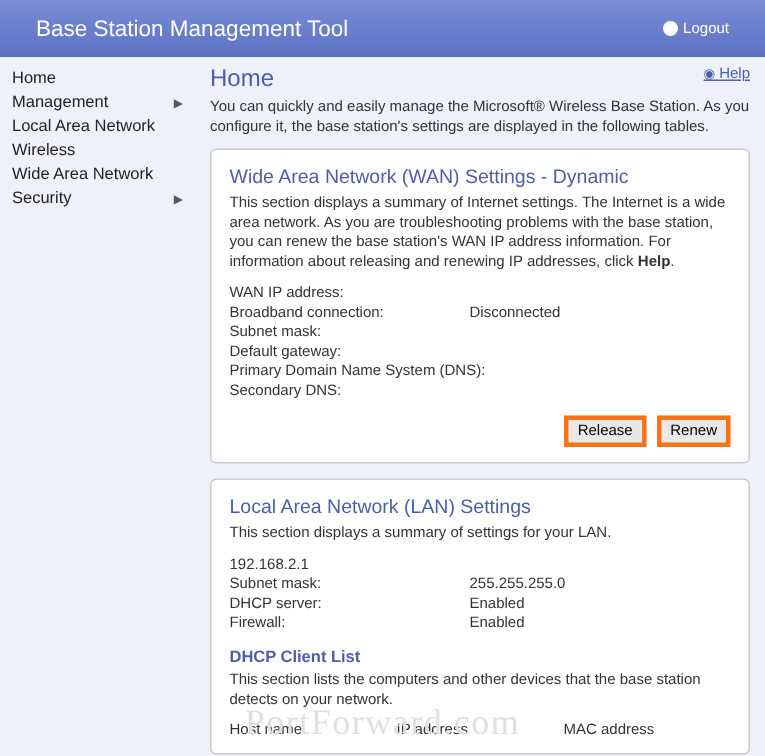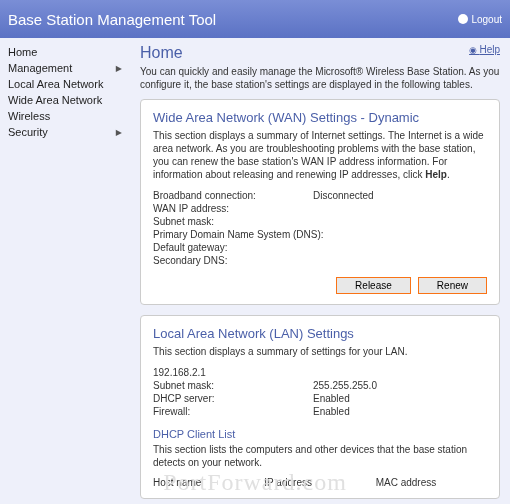--- a/index.html
+++ b/index.html
@@ -1,17 +1,17 @@
 <!DOCTYPE html>
 <html><head>
 <meta charset="utf-8">
 <style>
 *{margin:0;padding:0;box-sizing:border-box;font-family:Tahoma,Arial,sans-serif}
 body{width:510px;height:504px;background:#fff;font-size:11px;overflow:hidden}
-.hdr{height:38px;background:linear-gradient(#7a8ed6,#5b72c4);display:flex;align-items:center;justify-content:space-between;padding:0 8px;color:#fff}
+.hdr{height:38px;background:linear-gradient(#7a8ed6,#5b72c4);display:flex;align-items:center;justify-content:space-between;padding:0 24px;color:#fff}
 .hdr-title{font-size:15px;font-weight:normal}
 .logout{color:#fff;font-size:10px;cursor:pointer;display:flex;align-items:center;gap:3px}
 .logout-ico{width:10px;height:10px;background:#fff;border-radius:50%}
 .main{display:flex;height:466px}
 .side{width:130px;background:#eef0fa;padding:6px 0}
 .side-item{padding:2px 8px;font-size:11px;color:#222;cursor:pointer;display:flex;justify-content:space-between;align-items:center}
 .arw{font-size:8px;color:#555}
 .cnt{flex:1;background:#eef0fa;padding:6px 10px;overflow-y:auto}
 .page-hd{display:flex;justify-content:space-between;align-items:flex-start;margin-bottom:3px}
 .page-title{font-size:16px;color:#4a5fa8;font-weight:normal}
@@ -19,22 +19,22 @@
 .help::before{content:"◉ ";font-size:9px}
 .page-desc{font-size:10px;color:#333;line-height:1.3;margin-bottom:8px}
 .panel{background:#fff;border:1px solid #ccc;border-radius:4px;padding:10px 12px;margin-bottom:10px}
 .sec-title{font-size:13px;color:#4a5fa8;margin-bottom:4px;font-weight:normal}
 .sec-desc{font-size:10px;color:#333;line-height:1.3;margin-bottom:8px}
 .sec-desc b{font-weight:bold}
 .kv{font-size:10px;color:#333;margin-bottom:10px}
 .kv-row{display:flex;padding:1px 0}
 .kv-k{width:160px}
 .btn-row{text-align:right;margin-top:4px}
-.btn{background:#e8e8e8;border:1px solid #f97316;padding:2px 18px;font-size:10px;cursor:pointer;margin-left:4px}
-.sub-title{font-size:11px;color:#4a5fa8;margin:8px 0 3px;font-weight:normal}
+.btn{background:#e8e8e8;border:3px solid #f97316;padding:2px 6px;font-size:10px;cursor:pointer;margin-left:4px}
+.sub-title{font-size:11px;color:#4a5fa8;margin:8px 0 3px;font-weight:bold}
 .thdr{display:flex;font-size:10px;color:#333;margin-top:6px}
 .thdr span{flex:1}
 .wm{position:absolute;bottom:8px;left:50%;transform:translateX(-50%);font-size:24px;color:#e0e0e0;font-family:Georgia,serif;pointer-events:none;z-index:0;letter-spacing:1px}
 </style>
 </head>
 <body>
 
 <div class="hdr">
   <span class="hdr-title">Base Station Management Tool</span>
   <span class="logout">
@@ -49,60 +49,60 @@
         <span>Home</span>
       </div>
     <div class="side-item">
         <span>Management</span>
         <span class="arw">▶</span>
       </div>
     <div class="side-item">
         <span>Local Area Network</span>
       </div>
     <div class="side-item">
-        <span>Wide Area Network</span>
+        <span>Wireless</span>
       </div>
     <div class="side-item">
-        <span>Wireless</span>
+        <span>Wide Area Network</span>
       </div>
     <div class="side-item">
         <span>Security</span>
         <span class="arw">▶</span>
       </div>
   </div>
 
   <div class="cnt">
     <div class="page-hd">
       <h1 class="page-title">Home</h1>
       <span class="help">Help</span>
     </div>
     <p class="page-desc">You can quickly and easily manage the Microsoft® Wireless Base Station. As you configure it, the base station's settings are displayed in the following tables.</p>
 
     <div class="panel">
       <h2 class="sec-title">Wide Area Network (WAN) Settings - Dynamic</h2>
       <p class="sec-desc"><span>This section displays a summary of Internet settings. The Internet is a wide area network. As you are troubleshooting problems with the base station, you can renew the base station's WAN IP address information. For information about releasing and renewing IP addresses, click </span><b>Help</b>.</p>
       <div class="kv">
         <div class="kv-row">
+            <span class="kv-k">WAN IP address:</span>
+            <span></span>
+          </div>
+        <div class="kv-row">
             <span class="kv-k">Broadband connection:</span>
             <span>Disconnected</span>
-          </div>
-        <div class="kv-row">
-            <span class="kv-k">WAN IP address:</span>
-            <span></span>
           </div>
         <div class="kv-row">
             <span class="kv-k">Subnet mask:</span>
             <span></span>
           </div>
         <div class="kv-row">
-            <span class="kv-k" style="width:200px">Primary Domain Name System (DNS):</span>
+            <span class="kv-k">Default gateway:</span>
             <span></span>
           </div>
         <div class="kv-row">
-            <span class="kv-k">Default gateway:</span>
+            <span class="kv-k" style="width:200px">Primary Domain Name System (DNS):</span>
             <span></span>
           </div>
         <div class="kv-row">
             <span class="kv-k">Secondary DNS:</span>
             <span></span>
           </div>
       </div>
       <div class="btn-row">
         <button class="btn">Release</button>
         <button class="btn">Renew</button>

